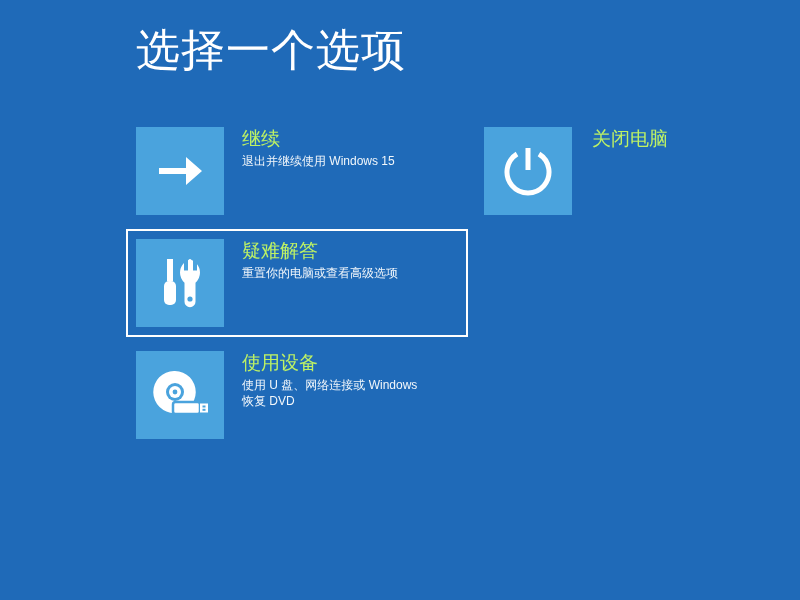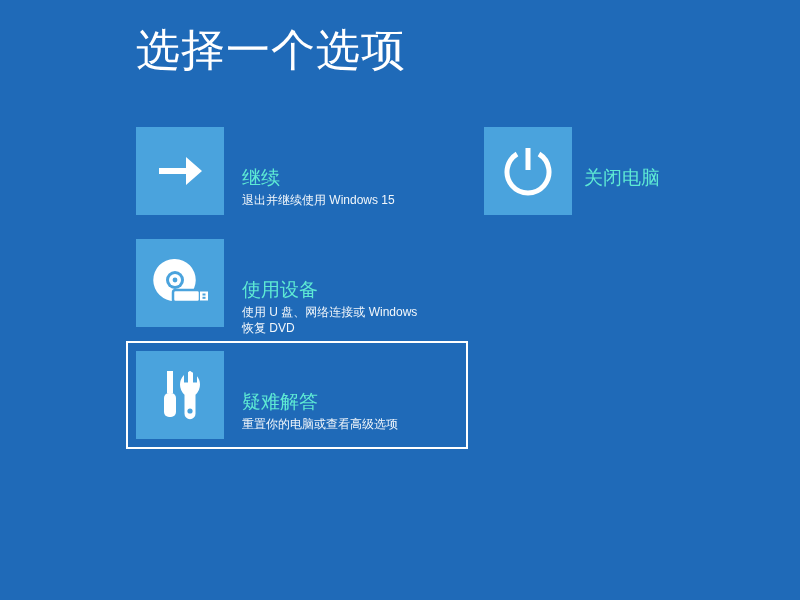--- a/index.html
+++ b/index.html
@@ -65,42 +65,41 @@
   .tile svg { display: block; }
   .option-text {
     padding-left: 18px;
     padding-top: 0px;
     width: 185px;
   }
   .option-title {
     font-size: 19px;
     font-weight: 400;
     line-height: 24px;
-    color: #5eead4;
+    color: #bef264;
     margin-bottom: 2px;
-    margin-top: 39px;
   }
   .option-sub {
     font-size: 12px;
     font-weight: 400;
     line-height: 16px;
     color: #f2f7fb;
   }
 
   
   .right-col {
     position: absolute;
     left: 484px;
     top: 127px;
     display: flex;
     align-items: flex-start;
   }
   .right-col .option-text {
     width: 190px;
-    padding-left: 12px;
+    padding-left: 20px;
   }
   .right-col .option-title {
     font-size: 19px;
     line-height: 24px;
   }
 </style>
 </head>
 <body>
 
 <div class="screen">
@@ -116,57 +115,57 @@
             <path d="M4 17 h27 v-11 l16 14 -16 14 v-11 h-27 z" fill="#ffffff"></path>
           </svg>
         </span>
       </div>
       <div class="option-text">
         <div class="option-title">继续</div>
         <div class="option-sub">退出并继续使用 Windows 15</div>
       </div>
     </div>
 
+    <div class="option-row focused">
+      <div class="tile">
+        <span class="icon">
+          <svg width="52" height="54" viewBox="0 0 52 54">
+            <path d="M13 3 h6 v22 h-6 z" fill="#ffffff"></path>
+            <rect x="10" y="25" width="12" height="24" rx="5" fill="#ffffff"></rect>
+            <path d="M34 3 a14 14 0 0 1 12 13.5 a14 14 0 0 1 -4.5 10.2 v19 a5.5 5.5 0 0 1 -11 0 v-19 a14 14 0 0 1 -4.5 -10.2 a14 14 0 0 1 12 -13.5 z" fill="#ffffff"></path>
+            <path d="M30 3.5 v11 h4 v-11 z" fill="#4aa3dd"></path>
+            <path d="M39 3.5 v11 h4 v-11 z" fill="#4aa3dd"></path>
+            <circle cx="36" cy="43" r="2.6" fill="#4aa3dd"></circle>
+          </svg>
+        </span>
+      </div>
+      <div class="option-text">
+        <div class="option-title">疑难解答</div>
+        <div class="option-sub">重置你的电脑或查看高级选项</div>
+      </div>
+    </div>
+
     <div class="option-row">
       <div class="tile">
         <span class="icon">
           <svg width="58" height="54" viewBox="0 0 58 54">
             <path d="M24 3 a21 21 0 1 1 -0.5 42 a21 21 0 0 1 -0.5 -42 z" fill="#ffffff"></path>
             <circle cx="24" cy="24" r="9" fill="#4aa3dd"></circle>
             <circle cx="24" cy="24" r="6" fill="#ffffff"></circle>
             <circle cx="24" cy="24" r="2.4" fill="#4aa3dd"></circle>
             <rect x="22" y="34" width="27" height="12" rx="2.5" fill="#ffffff" stroke="#4aa3dd" stroke-width="2.5"></rect>
             <rect x="49" y="35.5" width="8" height="9" fill="#ffffff"></rect>
             <rect x="51.5" y="37.5" width="3" height="2" fill="#4aa3dd"></rect>
             <rect x="51.5" y="40.8" width="3" height="2" fill="#4aa3dd"></rect>
           </svg>
         </span>
       </div>
       <div class="option-text">
         <div class="option-title">使用设备</div>
         <div class="option-sub">使用 U 盘、网络连接或 Windows 恢复 DVD</div>
-      </div>
-    </div>
-
-    <div class="option-row focused">
-      <div class="tile">
-        <span class="icon">
-          <svg width="52" height="54" viewBox="0 0 52 54">
-            <path d="M13 3 h6 v22 h-6 z" fill="#ffffff"></path>
-            <rect x="10" y="25" width="12" height="24" rx="5" fill="#ffffff"></rect>
-            <path d="M34 3 a14 14 0 0 1 12 13.5 a14 14 0 0 1 -4.5 10.2 v19 a5.5 5.5 0 0 1 -11 0 v-19 a14 14 0 0 1 -4.5 -10.2 a14 14 0 0 1 12 -13.5 z" fill="#ffffff"></path>
-            <path d="M30 3.5 v11 h4 v-11 z" fill="#4aa3dd"></path>
-            <path d="M39 3.5 v11 h4 v-11 z" fill="#4aa3dd"></path>
-            <circle cx="36" cy="43" r="2.6" fill="#4aa3dd"></circle>
-          </svg>
-        </span>
-      </div>
-      <div class="option-text">
-        <div class="option-title">疑难解答</div>
-        <div class="option-sub">重置你的电脑或查看高级选项</div>
       </div>
     </div>
 
   </div>
 
   <div class="right-col">
     <div class="tile">
       <span class="icon">
         <svg width="54" height="54" viewBox="0 0 54 54">
           <path d="M16 10 a21 21 0 1 0 22 0" fill="none" stroke="#ffffff" stroke-width="5" stroke-linecap="butt"></path>

